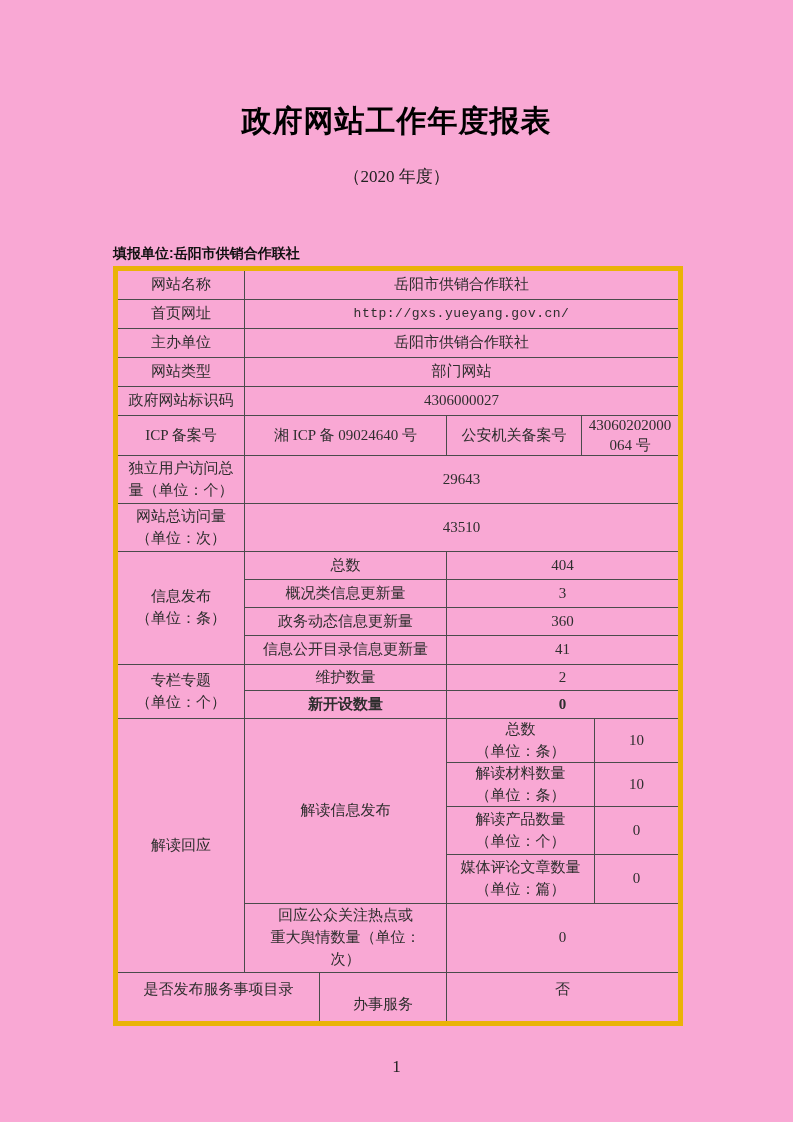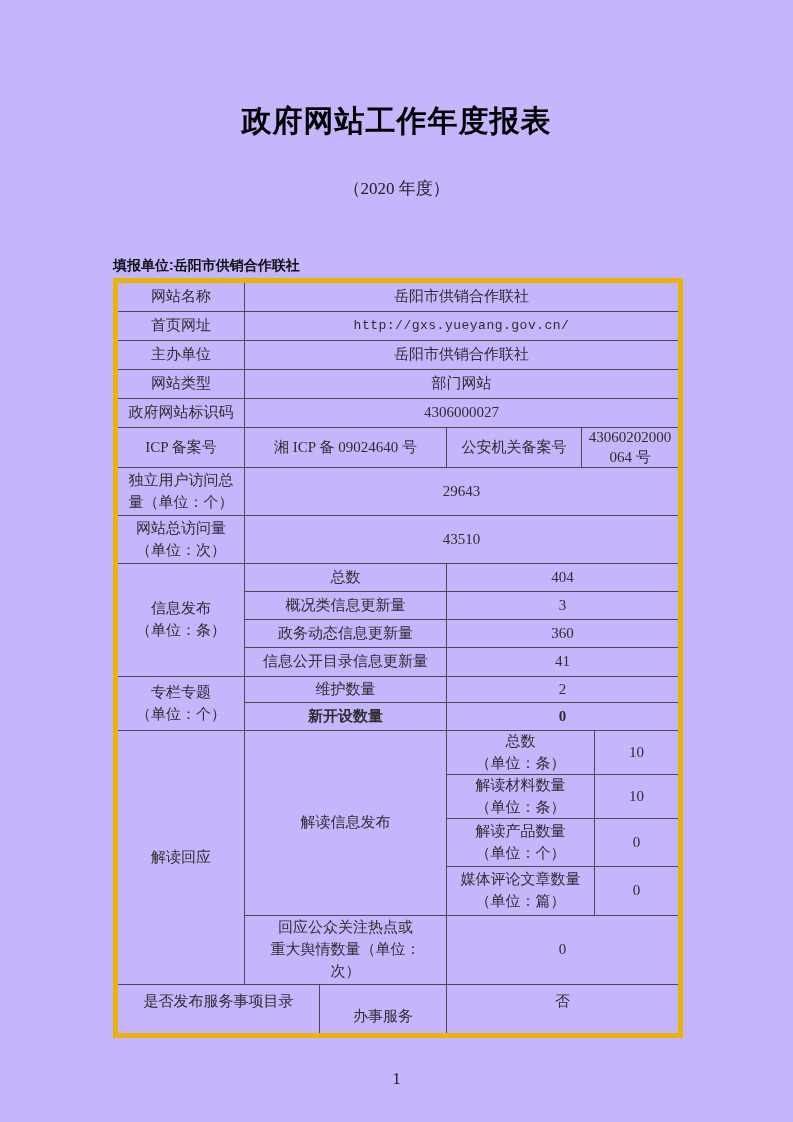--- a/index.html
+++ b/index.html
@@ -2,40 +2,40 @@
 <html><head>
 <meta charset="utf-8">
 <style>
   html, body { margin: 0; padding: 0; background: #ffffff; }
   * { box-sizing: border-box; }
 
   .page {
     position: relative;
     width: 793px;
     height: 1122px;
-    background: #c4b5fd;
+    background: #f9a8d4;
     font-family: "Liberation Serif", serif;
     color: #2e2e2e;
     overflow: hidden;
   }
 
   .doc-title {
     margin: 0;
     padding-top: 102px;
     text-align: center;
     font-family: "Liberation Sans", sans-serif;
     font-weight: bold;
     font-size: 30px;
     line-height: 38px;
     color: #000000;
     letter-spacing: 1px;
   }
 
   .doc-subtitle {
-    margin-top: 37px;
+    margin-top: 25px;
     text-align: center;
     font-size: 17px;
     line-height: 24px;
     color: #222222;
   }
 
   .reporting-unit {
     margin: 54px 0 0 113px;
     font-family: "Liberation Sans", sans-serif;
     font-weight: bold;

